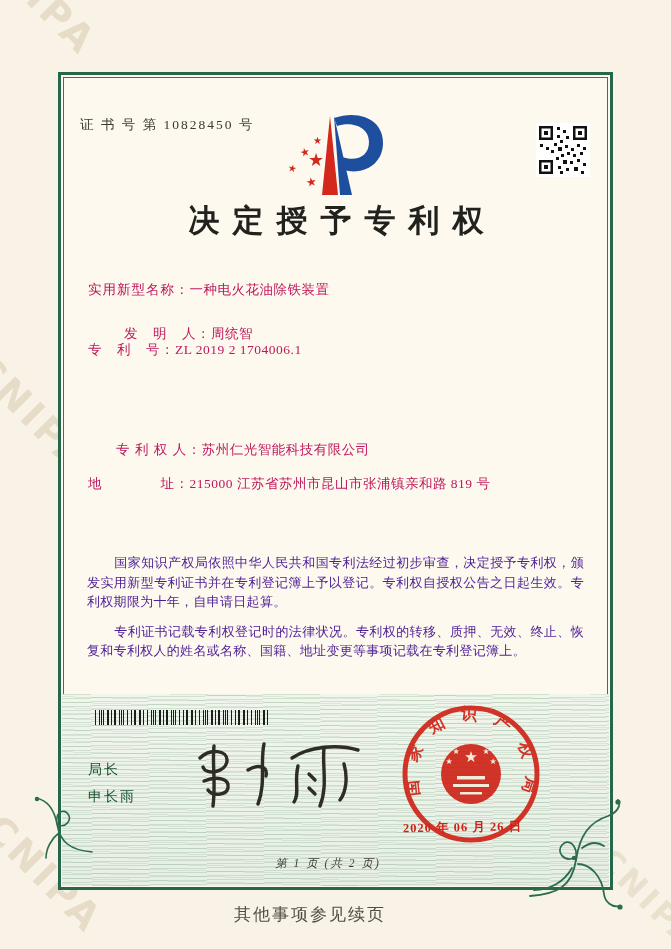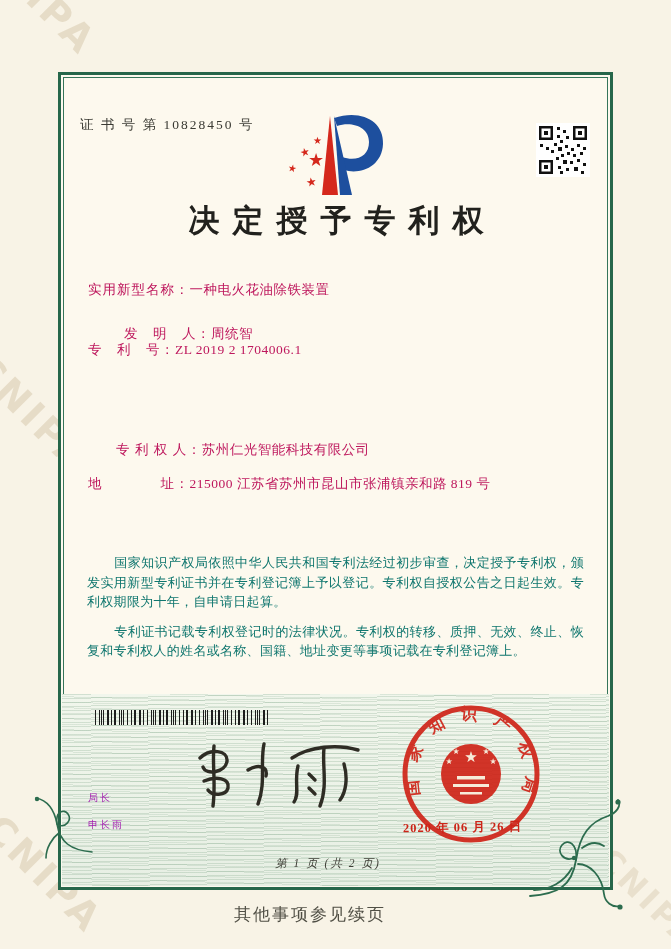--- a/index.html
+++ b/index.html
@@ -37,32 +37,32 @@
   .logo{position:absolute;left:283px;top:106px;}
   .qr{position:absolute;left:536px;top:123px;}
   
   .frow{position:absolute;left:88px;width:500px;font-size:13.5px;line-height:20px;color:#be185d;}
   .flabel{white-space:pre;letter-spacing:1px;}
   .fvalue{white-space:pre;letter-spacing:0.5px;}
   .fv-fixed{display:inline-block;width:172px;}
   
   .paras{
     position:absolute;left:87px;top:553px;width:497px;
-    font-size:13px;line-height:19.5px;text-align:justify;color:#0f766e;letter-spacing:0.3px;
+    font-size:13px;line-height:19.5px;text-align:justify;color:#4c1d95;letter-spacing:0.3px;
   }
   .paras p{margin:0;text-indent:2.1em;}
   .paras p + p{margin-top:10px;}
   
   .barcode{
     position:absolute;left:95px;top:710px;width:173px;height:15px;
     background:
       repeating-linear-gradient(90deg,#1d1d1d 0 1.5px, rgba(0,0,0,0) 1.5px 4px),
       repeating-linear-gradient(90deg,#1d1d1d 0 1px, rgba(0,0,0,0) 1px 6.5px);
   }
-  .signoff{position:absolute;left:88px;top:784px;font-size:10px;line-height:27px;color:#a21caf;letter-spacing:2px;}
+  .signoff{position:absolute;left:88px;top:756px;font-size:14px;line-height:27px;color:#14532d;letter-spacing:2px;}
   .sig-svg{position:absolute;left:192px;top:736px;}
   .seal-svg{position:absolute;left:396px;top:700px;opacity:0.92;}
   .seal-ring{font-size:16px;font-weight:bold;letter-spacing:16px;fill:#cf2418;}
   .seal-date{
     position:absolute;left:403px;top:819px;width:150px;font-size:12.5px;letter-spacing:1px;
     color:#cc2418;transform:rotate(-1deg);font-weight:bold;
   }
   .pageinfo{position:absolute;left:58px;top:856px;width:540px;text-align:center;font-size:11.5px;letter-spacing:2px;color:#3f3f37;font-style:italic;}
   .contnote{position:absolute;left:160px;top:903px;width:300px;text-align:center;font-size:17px;letter-spacing:2px;color:#504f45;}
   .flourish{position:absolute;}

